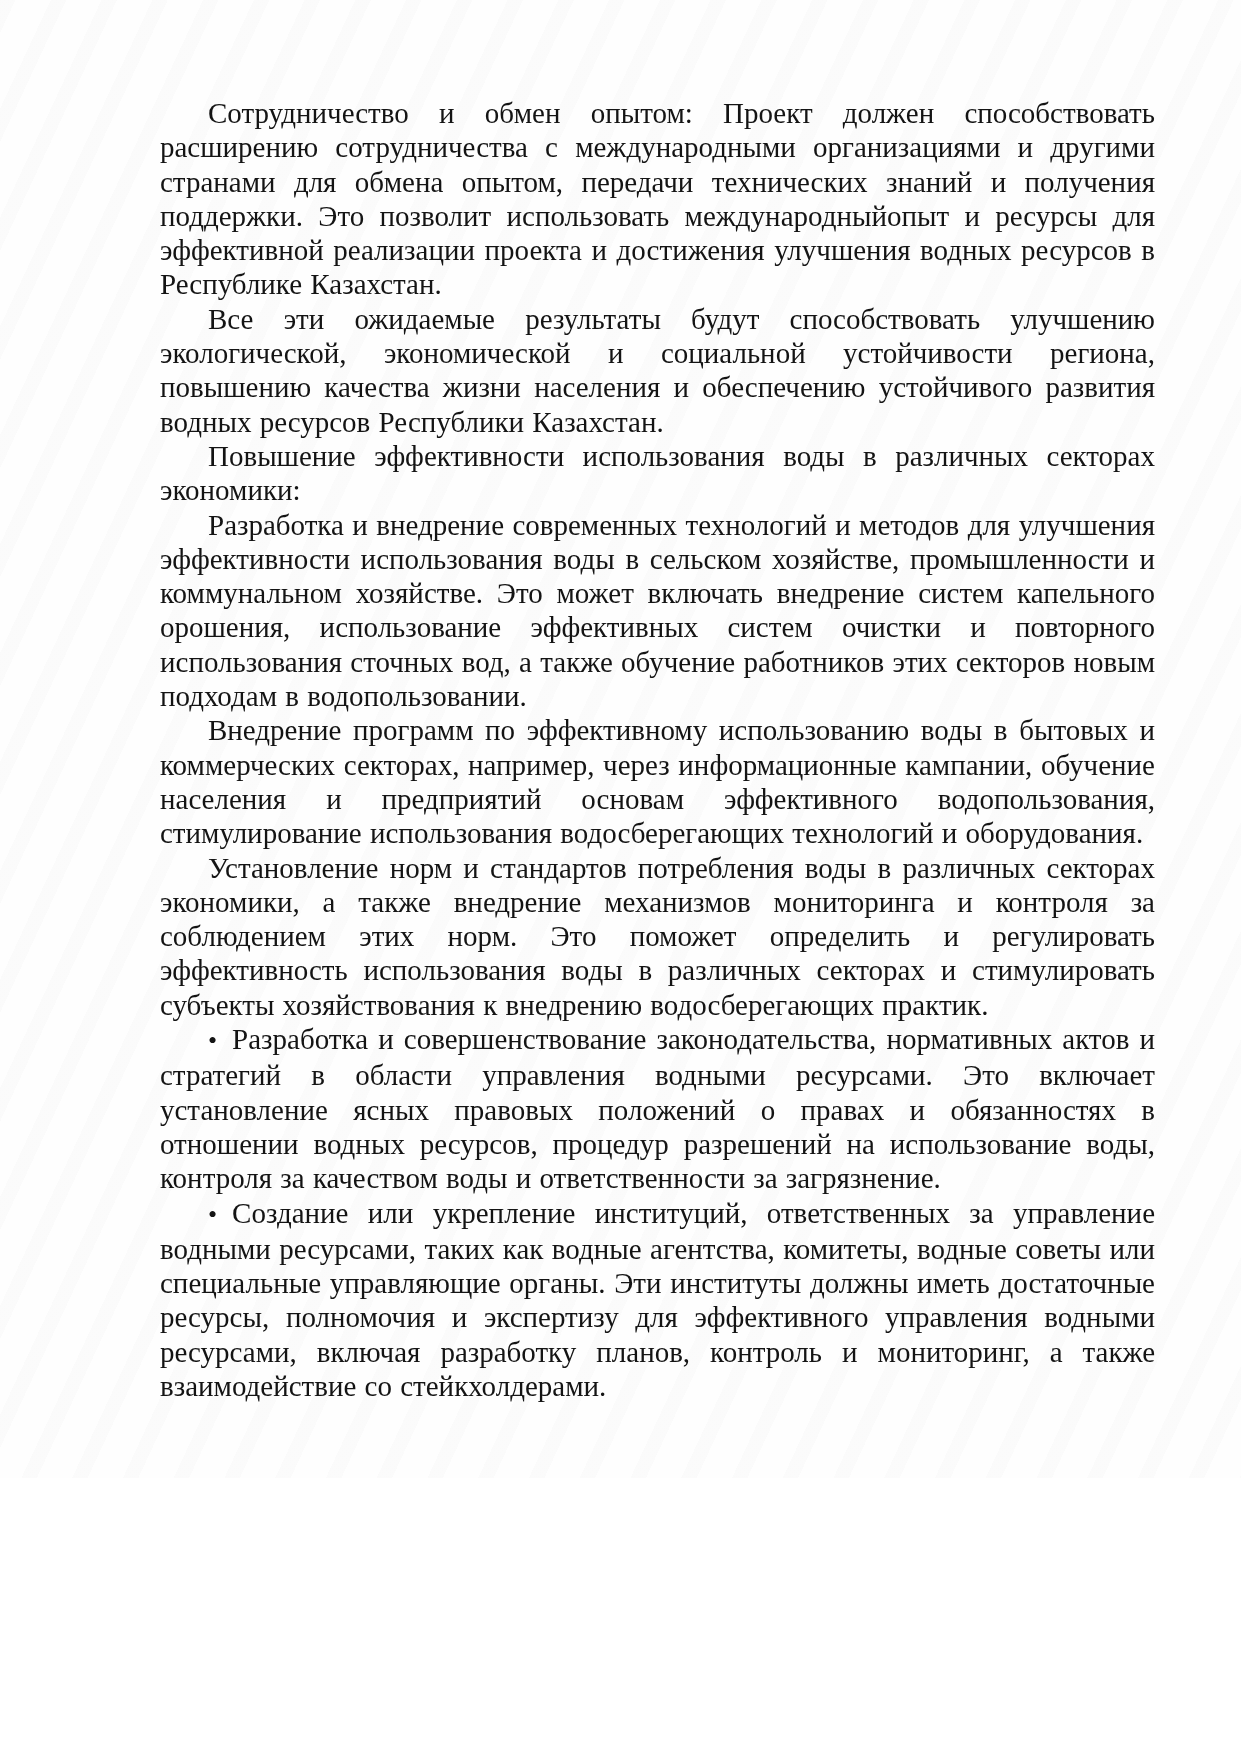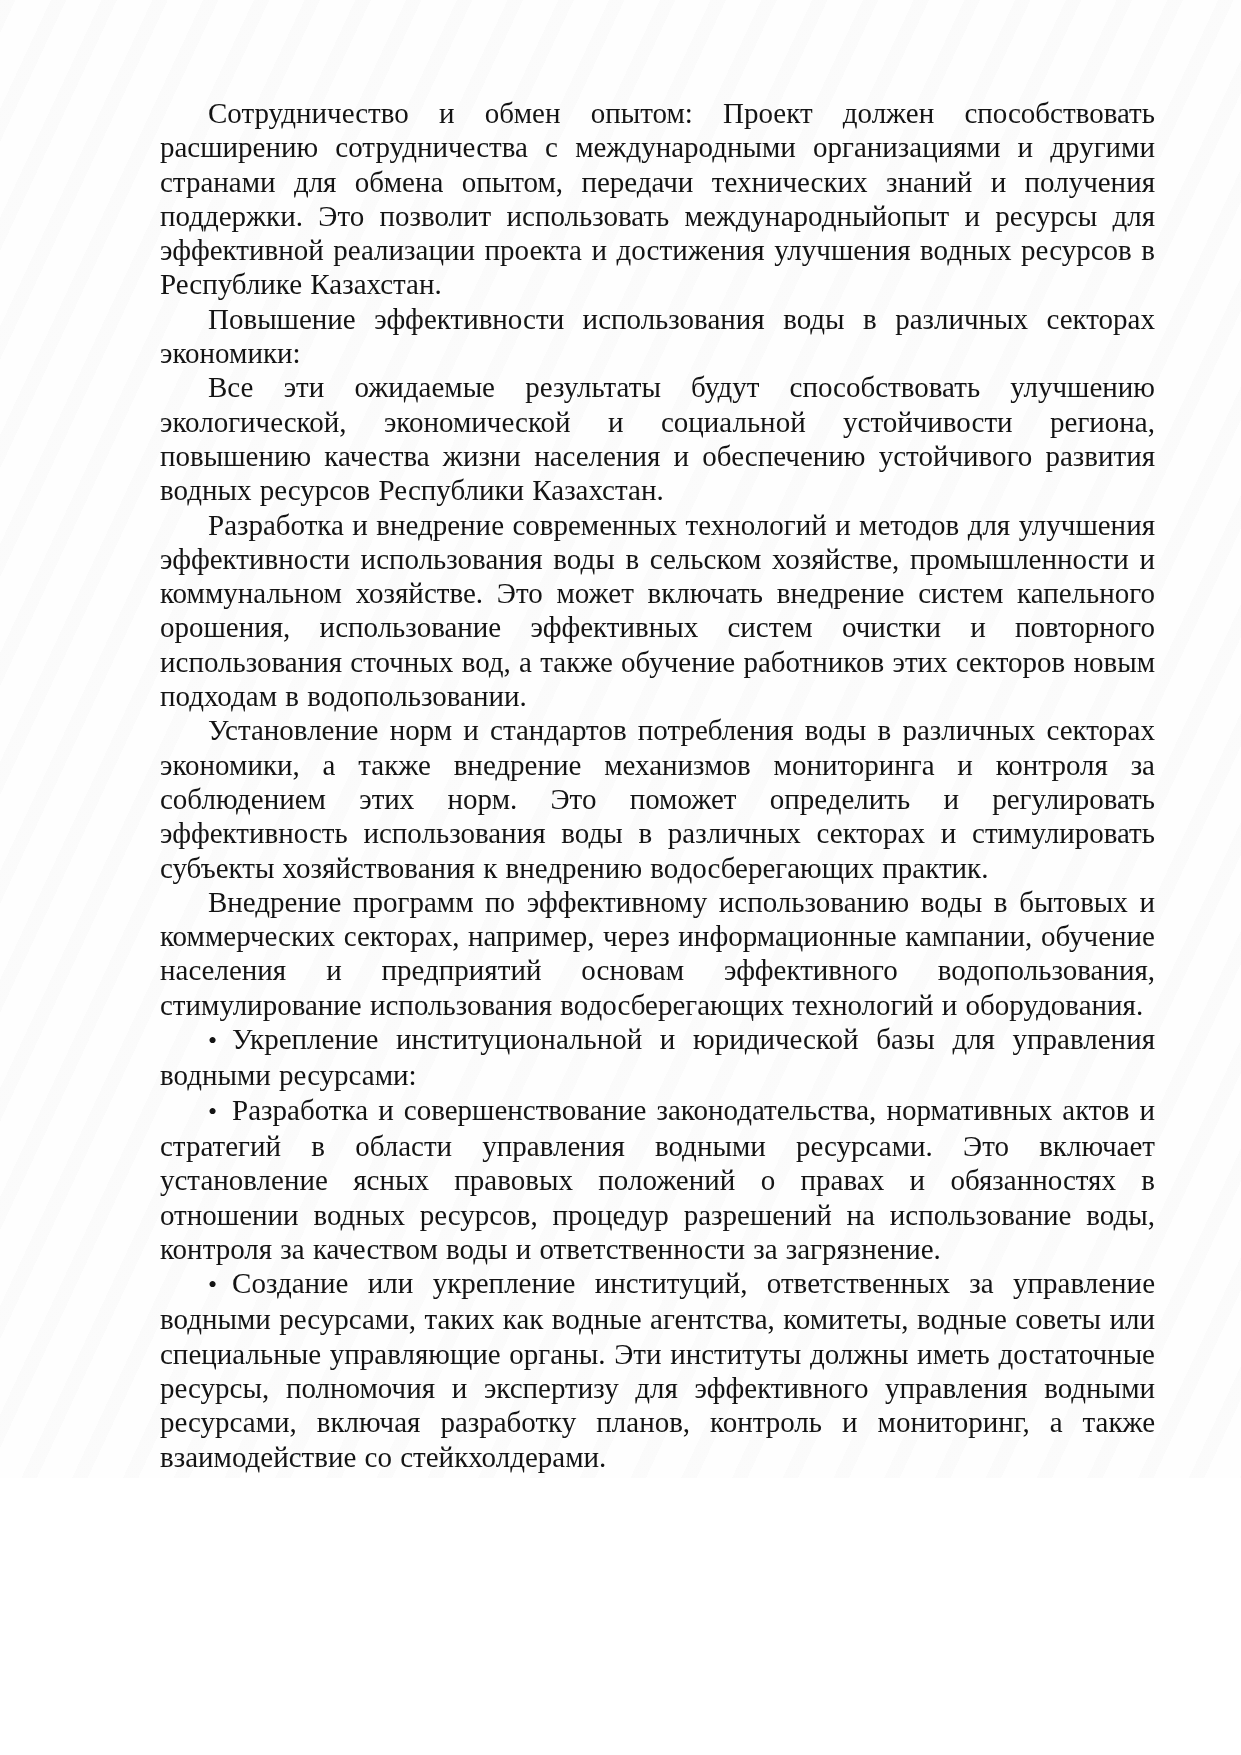--- a/index.html
+++ b/index.html
@@ -44,33 +44,30 @@
   }
 </style>
 </head>
 <body>
 
 <div class="page">
   <div class="content">
 
     <p class="para">Сотрудничество и обмен опытом: Проект должен способствовать расширению сотрудничества с международными организациями и другими странами для обмена опытом, передачи технических знаний и получения поддержки. Это позволит использовать международныйопыт и ресурсы для эффективной реализации проекта и достижения улучшения водных ресурсов в Республике Казахстан.</p>
 
+    <p class="para">Все эти ожидаемые результаты будут способствовать улучшению экологической, экономической и социальной устойчивости региона, повышению качества жизни населения и обеспечению устойчивого развития водных ресурсов Республики Казахстан.</p>
+
     <p class="para">Повышение эффективности использования воды в различных секторах экономики:</p>
-
-    <p class="para">Все эти ожидаемые результаты будут способствовать улучшению экологической, экономической и социальной устойчивости региона, повышению качества жизни населения и обеспечению устойчивого развития водных ресурсов Республики Казахстан.</p>
 
     <p class="para">Разработка и внедрение современных технологий и методов для улучшения эффективности использования воды в сельском хозяйстве, промышленности и коммунальном хозяйстве. Это может включать внедрение систем капельного орошения, использование эффективных систем очистки и повторного использования сточных вод, а также обучение работников этих секторов новым подходам в водопользовании.</p>
 
+    <p class="para">Внедрение программ по эффективному использованию воды в бытовых и коммерческих секторах, например, через информационные кампании, обучение населения и предприятий основам эффективного водопользования, стимулирование использования водосберегающих технологий и оборудования.</p>
+
     <p class="para">Установление норм и стандартов потребления воды в различных секторах экономики, а также внедрение механизмов мониторинга и контроля за соблюдением этих норм. Это поможет определить и регулировать эффективность использования воды в различных секторах и стимулировать субъекты хозяйствования к внедрению водосберегающих практик.</p>
 
-    <p class="para">Внедрение программ по эффективному использованию воды в бытовых и коммерческих секторах, например, через информационные кампании, обучение населения и предприятий основам эффективного водопользования, стимулирование использования водосберегающих технологий и оборудования.</p>
-
-    <p class="para bullet">
-      <span class="bullet-marker">•</span><span>Укрепление институциональной и юридической базы для управления водными ресурсами:</span>
-    </p>
 
     <p class="para bullet">
       <span class="bullet-marker">•</span><span>Разработка и совершенствование законодательства, нормативных актов и стратегий в области управления водными ресурсами. Это включает установление ясных правовых положений о правах и обязанностях в отношении водных ресурсов, процедур разрешений на использование воды, контроля за качеством воды и ответственности за загрязнение.</span>
     </p>
 
     <p class="para bullet">
       <span class="bullet-marker">•</span><span>Создание или укрепление институций, ответственных за управление водными ресурсами, таких как водные агентства, комитеты, водные советы или специальные управляющие органы. Эти институты должны иметь достаточные ресурсы, полномочия и экспертизу для эффективного управления водными ресурсами, включая разработку планов, контроль и мониторинг, а также взаимодействие со стейкхолдерами.</span>
     </p>
 
 

